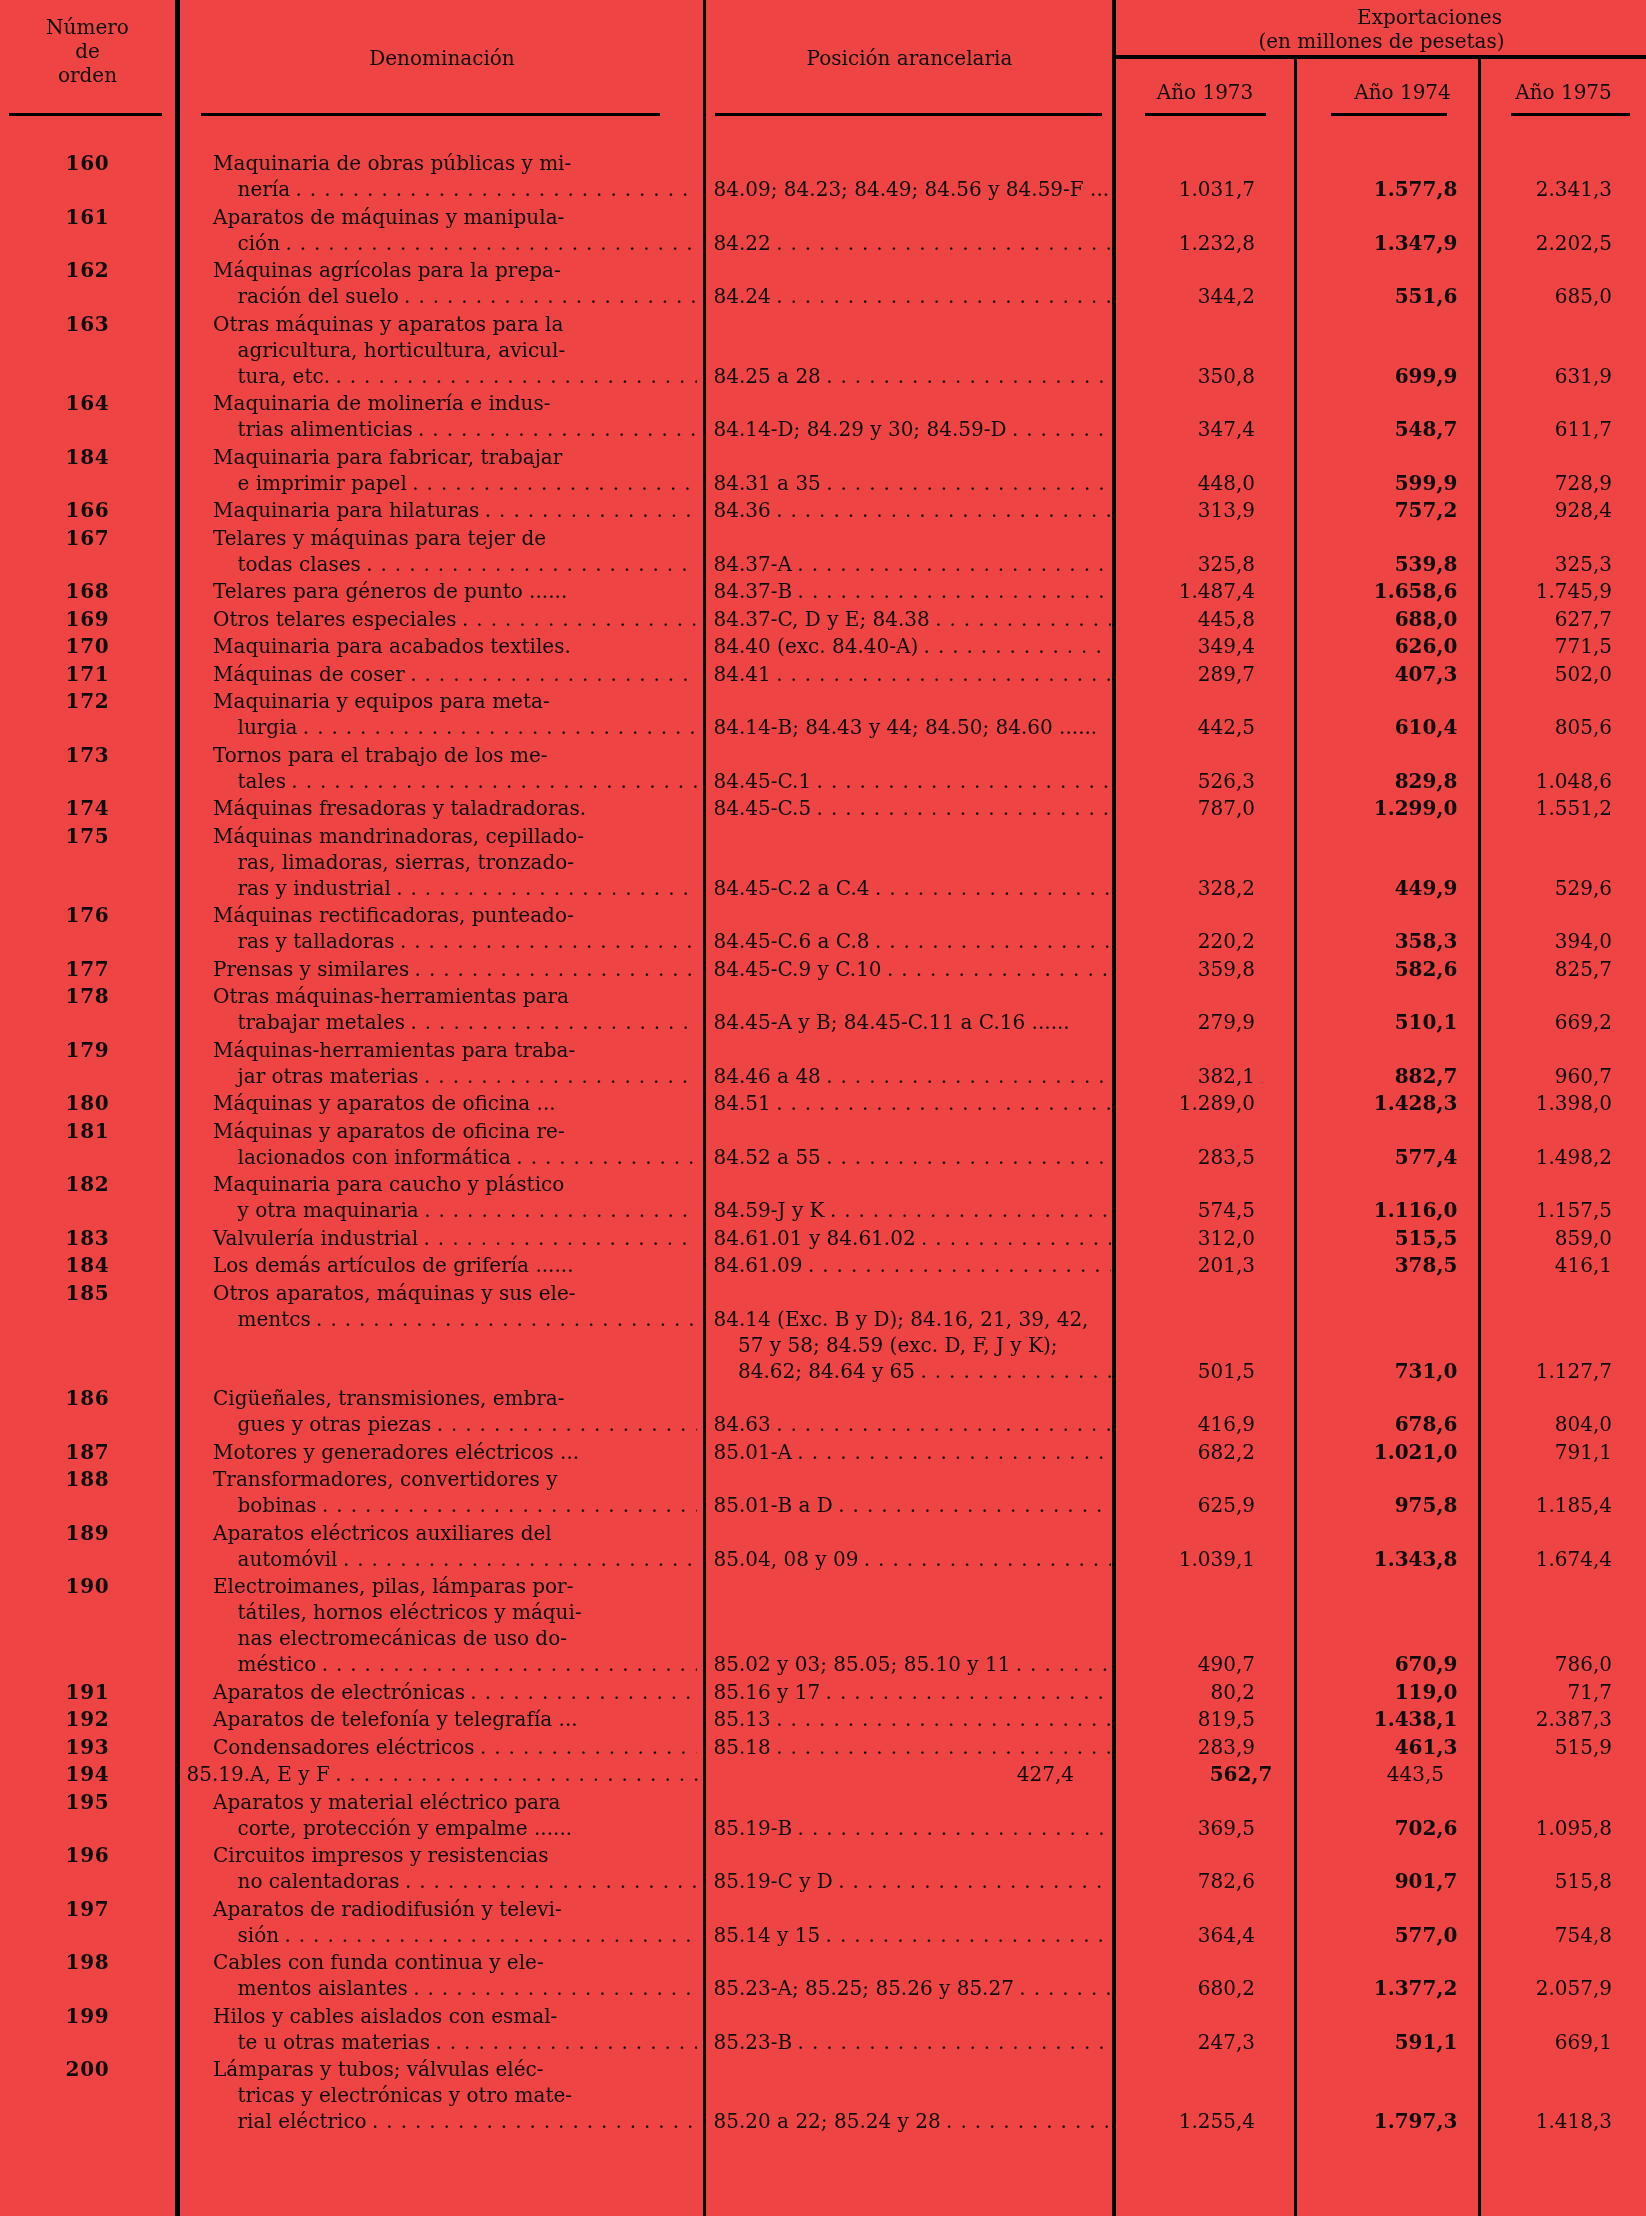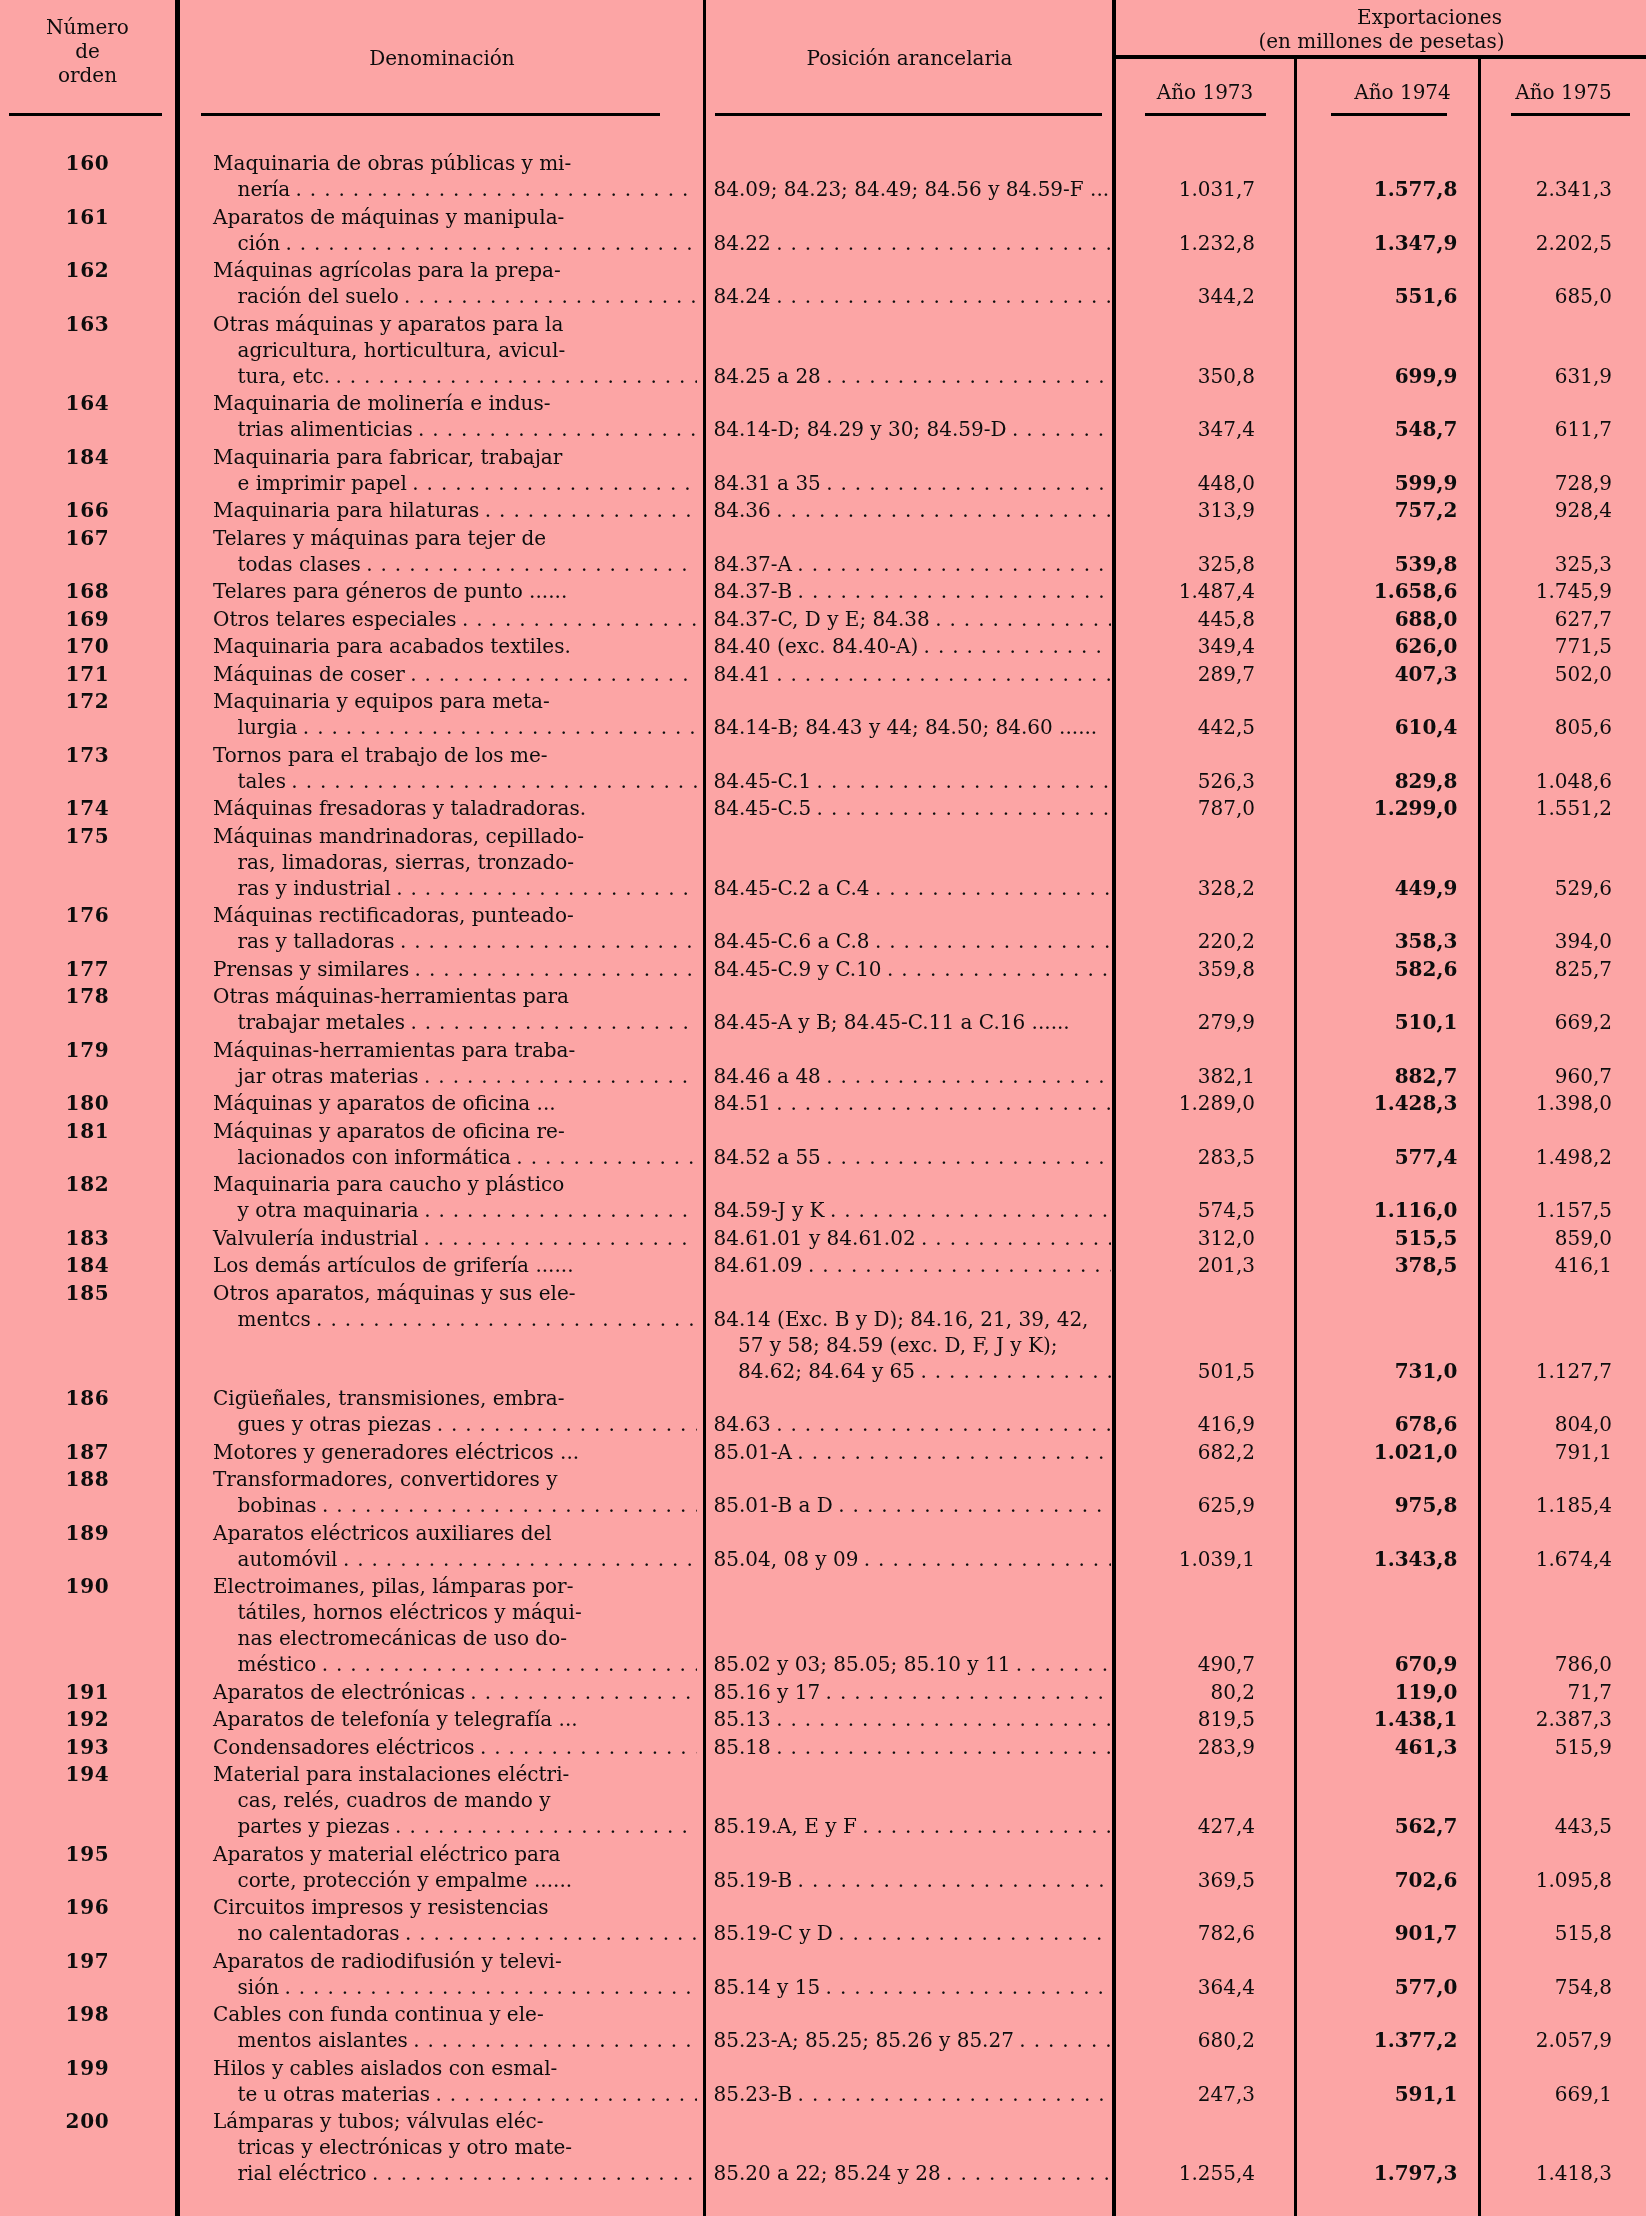--- a/index.html
+++ b/index.html
@@ -1,20 +1,20 @@
 <!DOCTYPE html>
 <html style="font-size:12.2px"><head>
 <meta charset="utf-8">
 <style>
   html,body{margin:0;padding:0;background:#e8e8e4;}
   .page{
     position:relative;
     width:1647px;height:2216px;
     margin:0 auto;
-    background:#fca5a5;
+    background:#ef4444;
     color:#0d0d0d;
     font-family:"DejaVu Serif","Liberation Serif",serif;
     font-size:20px;
     overflow:hidden;
   }
   
   .vrule{position:absolute;background:#000;top:0;bottom:0;}
   .vr-1{left:175px;width:5.4px;}          
   .vr-2{left:703px;width:3.1px;}          
   .vr-3{left:1112px;width:3.8px;}         
@@ -772,32 +772,20 @@
             <span class="t">85.18</span>
             <span class="fill"></span>
           </div>
         </div>
         <div class="c v v73">283,9</div>
         <div class="c v v74">461,3</div>
         <div class="c v v75">515,9</div>
       </div>
       <div class="row">
         <div class="c num">194</div>
-        <div class="c den">
-          <div class="ln">
-            <span class="t">Material para instalaciones eléctri-</span>
-          </div>
-          <div class="ln">
-            <span class="t">cas, relés, cuadros de mando y</span>
-          </div>
-          <div class="ln">
-            <span class="t">partes y piezas</span>
-            <span class="fill"></span>
-          </div>
-        </div>
         <div class="c tar">
           <div class="ln">
             <span class="t">85.19.A, E y F</span>
             <span class="fill"></span>
           </div>
         </div>
         <div class="c v v73">427,4</div>
         <div class="c v v74">562,7</div>
         <div class="c v v75">443,5</div>
       </div>

